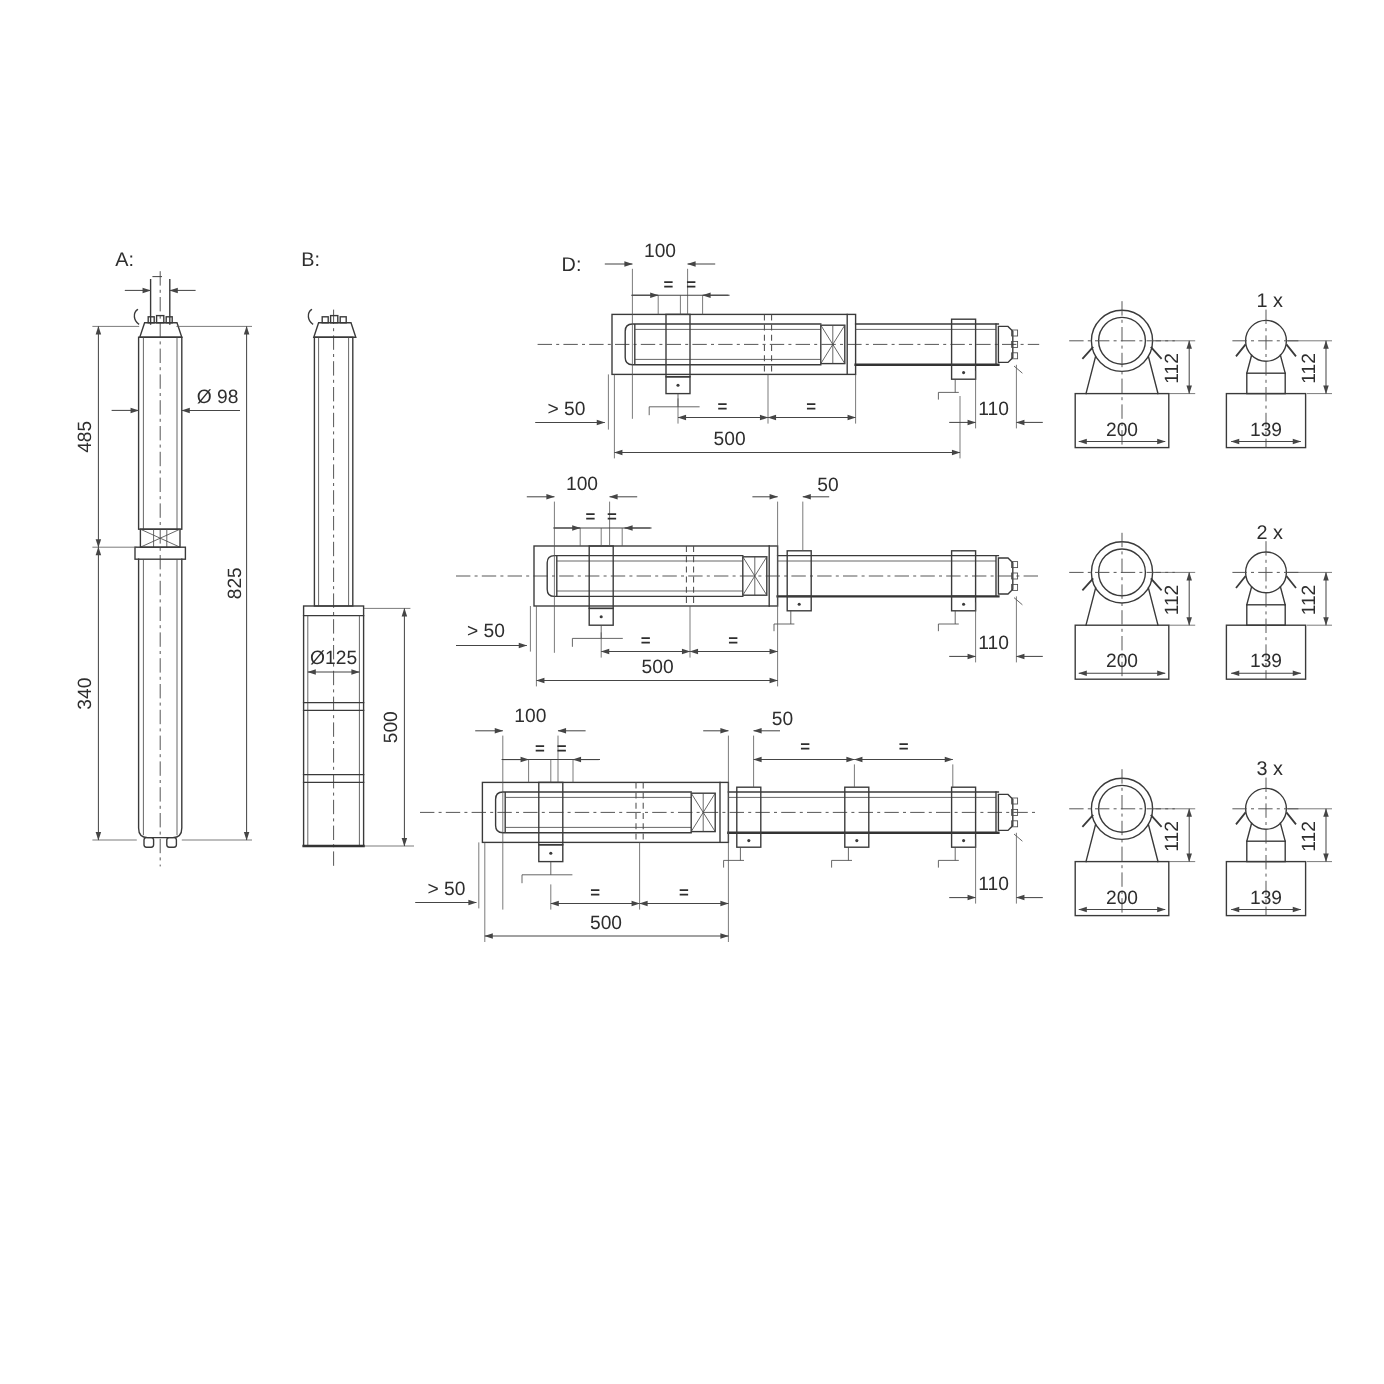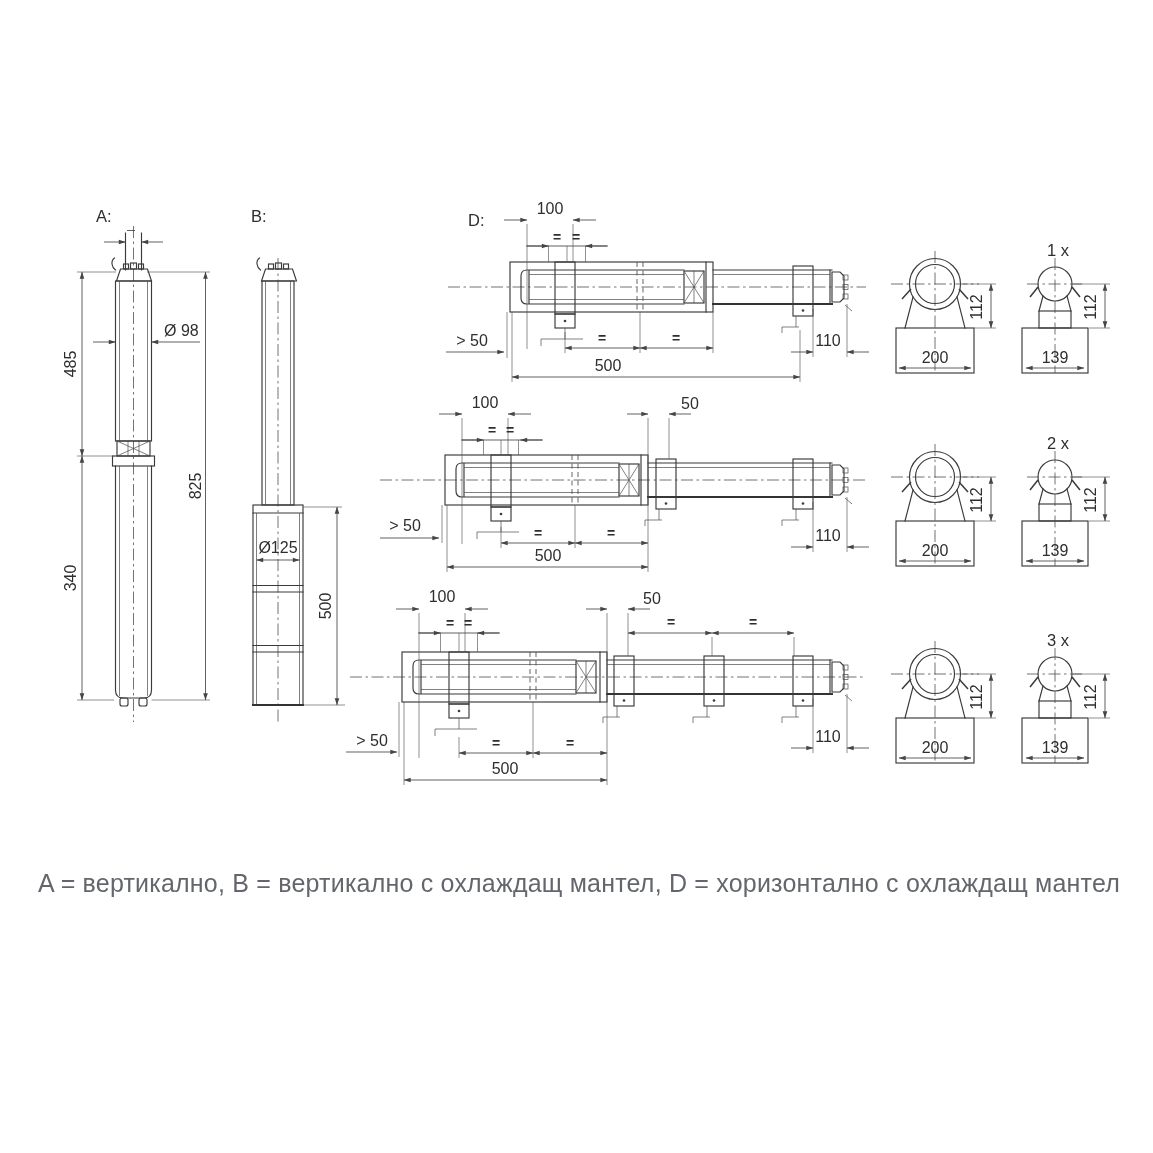--- a/index.html
+++ b/index.html
@@ -325,14 +325,13 @@
     <text class="lb" text-anchor="middle" x="1058" y="646">3 x</text>
     <use href="#secS" x="1055" y="674"></use>
     <path class="dm" d="M1026,758 H1084" marker-start="url(#ar)" marker-end="url(#ar)"></path>
     <text class="t" text-anchor="middle" x="1055" y="753">139</text>
     <path class="ex" d="M1073,674 H1110 M1089,718 H1110"></path>
     <path class="dm" d="M1105,674 V718" marker-start="url(#ar)" marker-end="url(#ar)"></path>
     <text class="t" text-anchor="middle" transform="rotate(-90 1096 697)" x="1096" y="697">112</text>
   </g>
 </svg>
 
-<div class="caption">A = вертикално, B = вертикално с охлаждащ мантел, D = хоризонтално с охлаждащ мантел</div>
 </div>
 
 </body></html>

